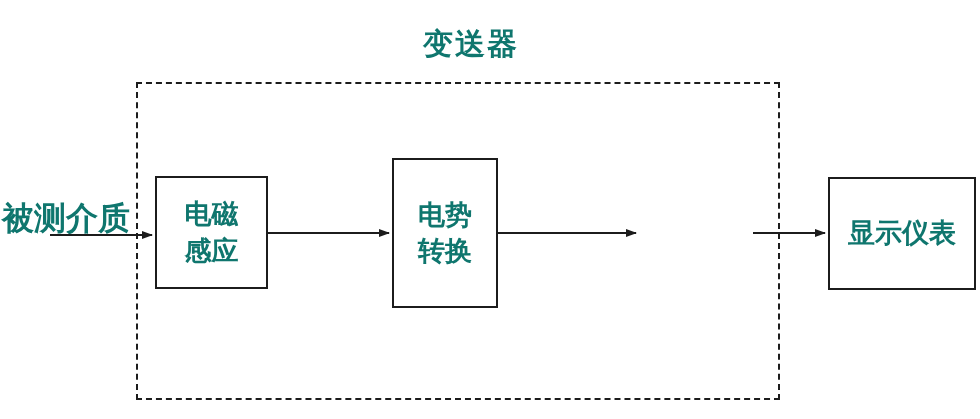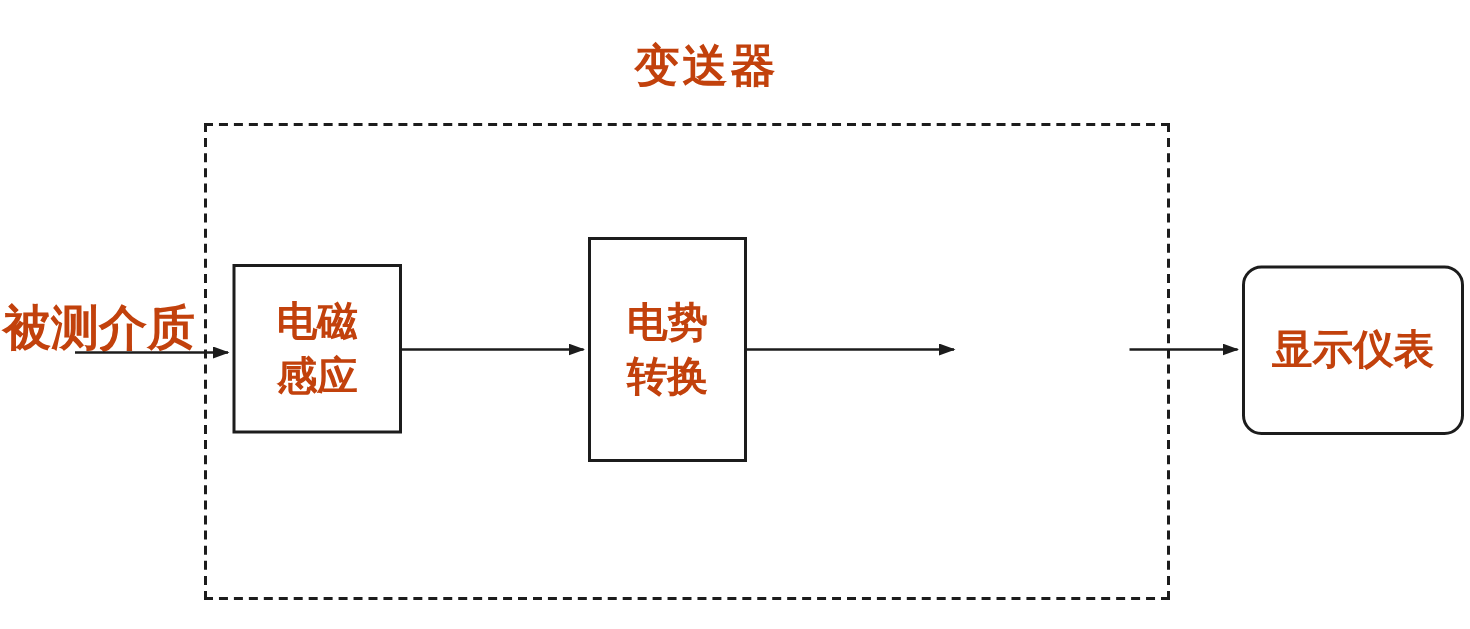--- a/index.html
+++ b/index.html
@@ -6,21 +6,21 @@
     margin: 0;
     padding: 0;
     background: #ffffff;
   }
   .canvas {
     position: relative;
     width: 980px;
     height: 419px;
     background: #ffffff;
     font-family: "Liberation Serif", "DejaVu Serif", serif;
-    color: #c2410c;
+    color: #0f766e;
     overflow: hidden;
   }
   .diagram-title {
     position: absolute;
     left: 136px;
     top: 24px;
     width: 670px;
     text-align: center;
     font-size: 30px;
     font-weight: 600;
@@ -55,21 +55,21 @@
     text-align: center;
     font-size: 27px;
     font-weight: 600;
     line-height: 1.35;
     white-space: pre-line;
     z-index: 2;
   }
   .box-induction      { left: 155px; top: 176px; width: 113px; height: 113px; }
   .box-conversion     { left: 392px; top: 158px; width: 106px; height: 150px; }
   .box-amplification  { left: 639px; top: 175px; width: 114px; height: 113px; }
-  .box-display        { left: 828px; top: 177px; width: 148px; height: 113px; border-radius: 13px; }
+  .box-display        { left: 828px; top: 177px; width: 148px; height: 113px; }
   .arrows-layer {
     position: absolute;
     left: 0;
     top: 0;
     width: 980px;
     height: 419px;
     z-index: 1;
   }
 </style>
 </head>

